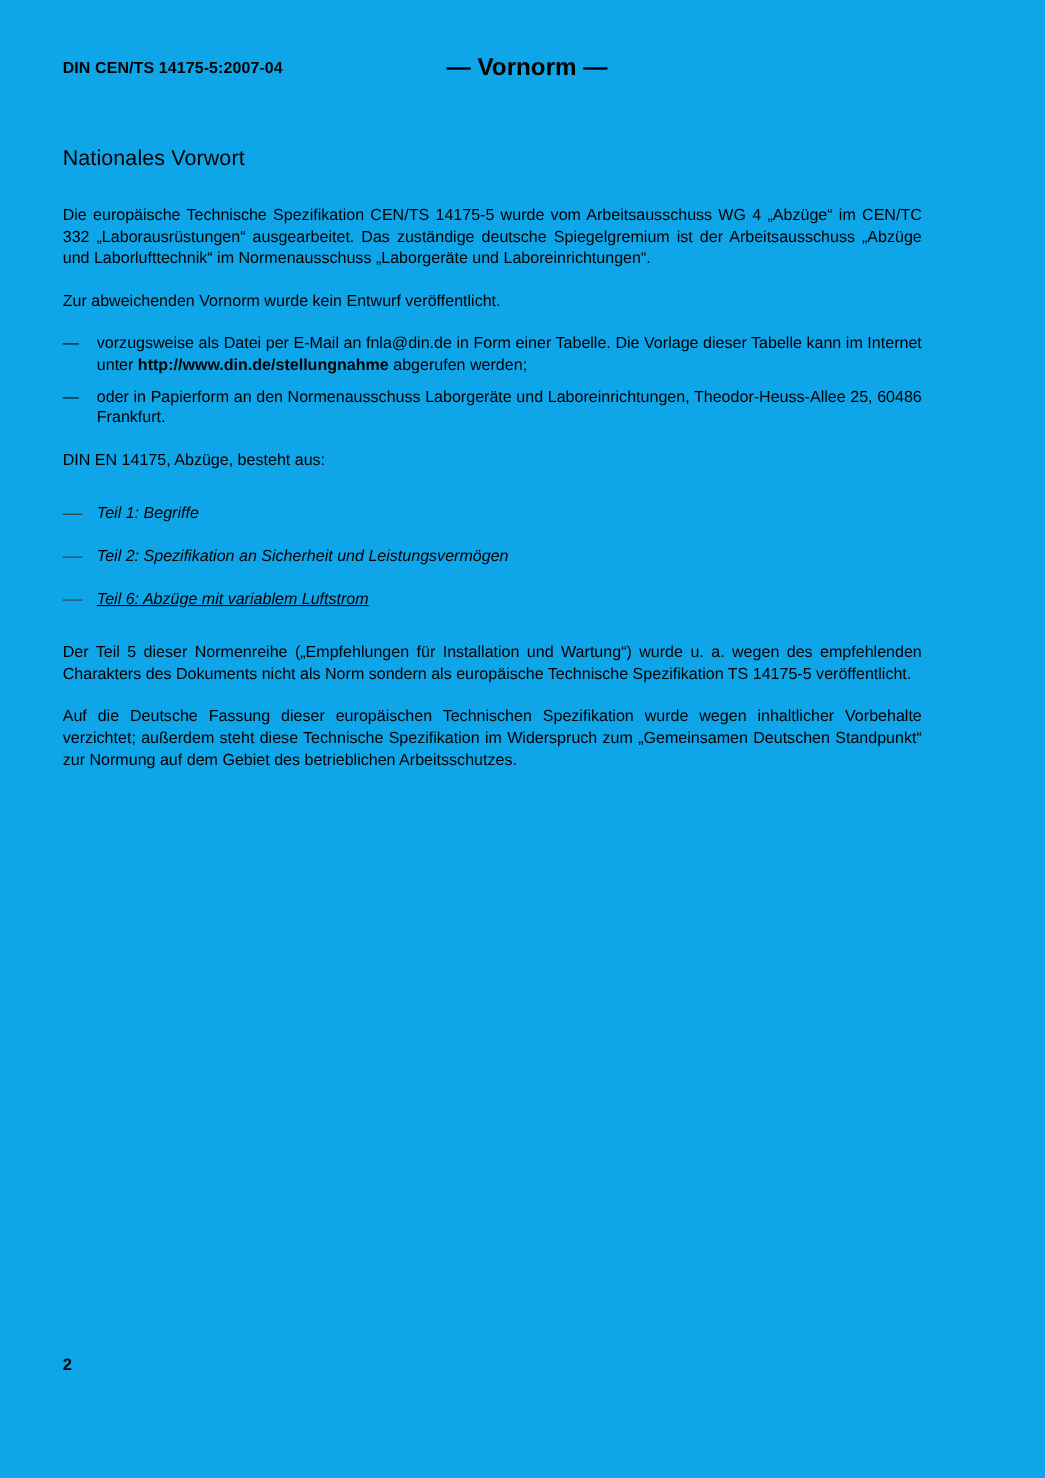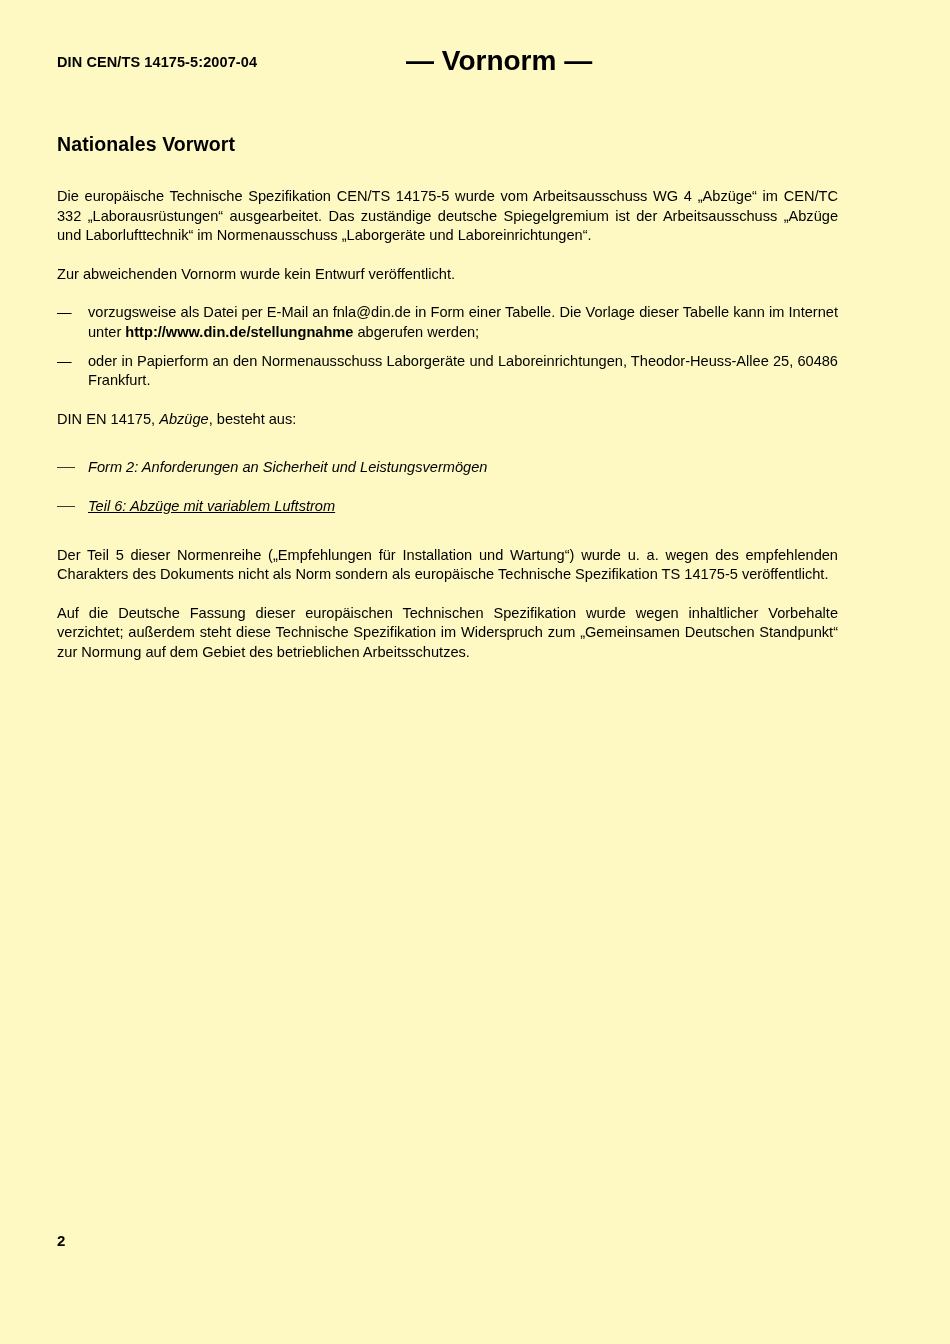--- a/index.html
+++ b/index.html
@@ -9,21 +9,21 @@
     background: #ffffff;
   }
   body {
     font-family: "Liberation Sans", sans-serif;
     color: #000000;
   }
   .page {
     position: relative;
     width: 950px;
     height: 1344px;
-    background: #fef9c3;
+    background: #0ea5e9;
     overflow: hidden;
     box-sizing: border-box;
   }
 
   
   .running-head {
     position: absolute;
     left: 57px;
     top: 52px;
     width: 781px;
@@ -36,37 +36,37 @@
     font-size: 14.5px;
     font-weight: bold;
     letter-spacing: 0.1px;
     white-space: nowrap;
     line-height: 20px;
   }
   .vornorm-mark {
     position: absolute;
     left: 349px;
     top: -5px;
-    font-size: 28px;
+    font-size: 22px;
     font-weight: bold;
     white-space: nowrap;
     line-height: 28px;
   }
 
   
   .content {
     position: absolute;
     left: 57px;
     top: 132px;
     width: 781px;
   }
 
   h1.section-title {
     font-size: 19.5px;
-    font-weight: bold;
+    font-weight: normal;
     margin: 0 0 31px 0;
     line-height: 24px;
     letter-spacing: 0.1px;
   }
 
   p.para {
     font-size: 14.6px;
     line-height: 19.6px;
     margin: 0 0 19px 0;
     text-align: justify;
@@ -74,21 +74,20 @@
     hyphens: none;
   }
   p.para:last-child {
     margin-bottom: 5px;
   }
 
   .bold {
     font-weight: bold;
   }
   .ital {
-    font-style: italic;
   }
 
   
   ul.dash-list {
     list-style: none;
     margin: 0 0 19px 0;
     padding: 0;
   }
   ul.dash-list > li {
     position: relative;
@@ -185,21 +184,24 @@
         <span class="dash">—</span><span>oder in Papierform an den Normenausschuss Laborgeräte und Laboreinrichtungen, Theodor-Heuss-Allee 25, 60486 Frankfurt.</span>
       </li>
     </ul>
 
     <p class="para"><span>DIN EN 14175, </span><span class="ital">Abzüge</span><span>, besteht aus:</span></p>
 
     <div class="gap-before-parts"></div>
 
     <ul class="parts-list">
       <li>
-        <span class="rule"></span><span>Form 2: Anforderungen an Sicherheit und Leistungsvermögen</span>
+        <span class="rule"></span><span>Teil 1: Begriffe</span>
+      </li>
+      <li>
+        <span class="rule"></span><span>Teil 2: Spezifikation an Sicherheit und Leistungsvermögen</span>
       </li>
       <li>
         <span class="rule"></span><span>Teil 6: Abzüge mit variablem Luftstrom</span>
       </li>
     </ul>
 
     <div class="gap-after-parts"></div>
 
     <p class="para">Der Teil 5 dieser Normenreihe („Empfehlungen für Installation und Wartung“) wurde u. a. wegen des empfehlenden Charakters des Dokuments nicht als Norm sondern als europäische Technische Spezifikation TS 14175-5 veröffentlicht.</p>
 

